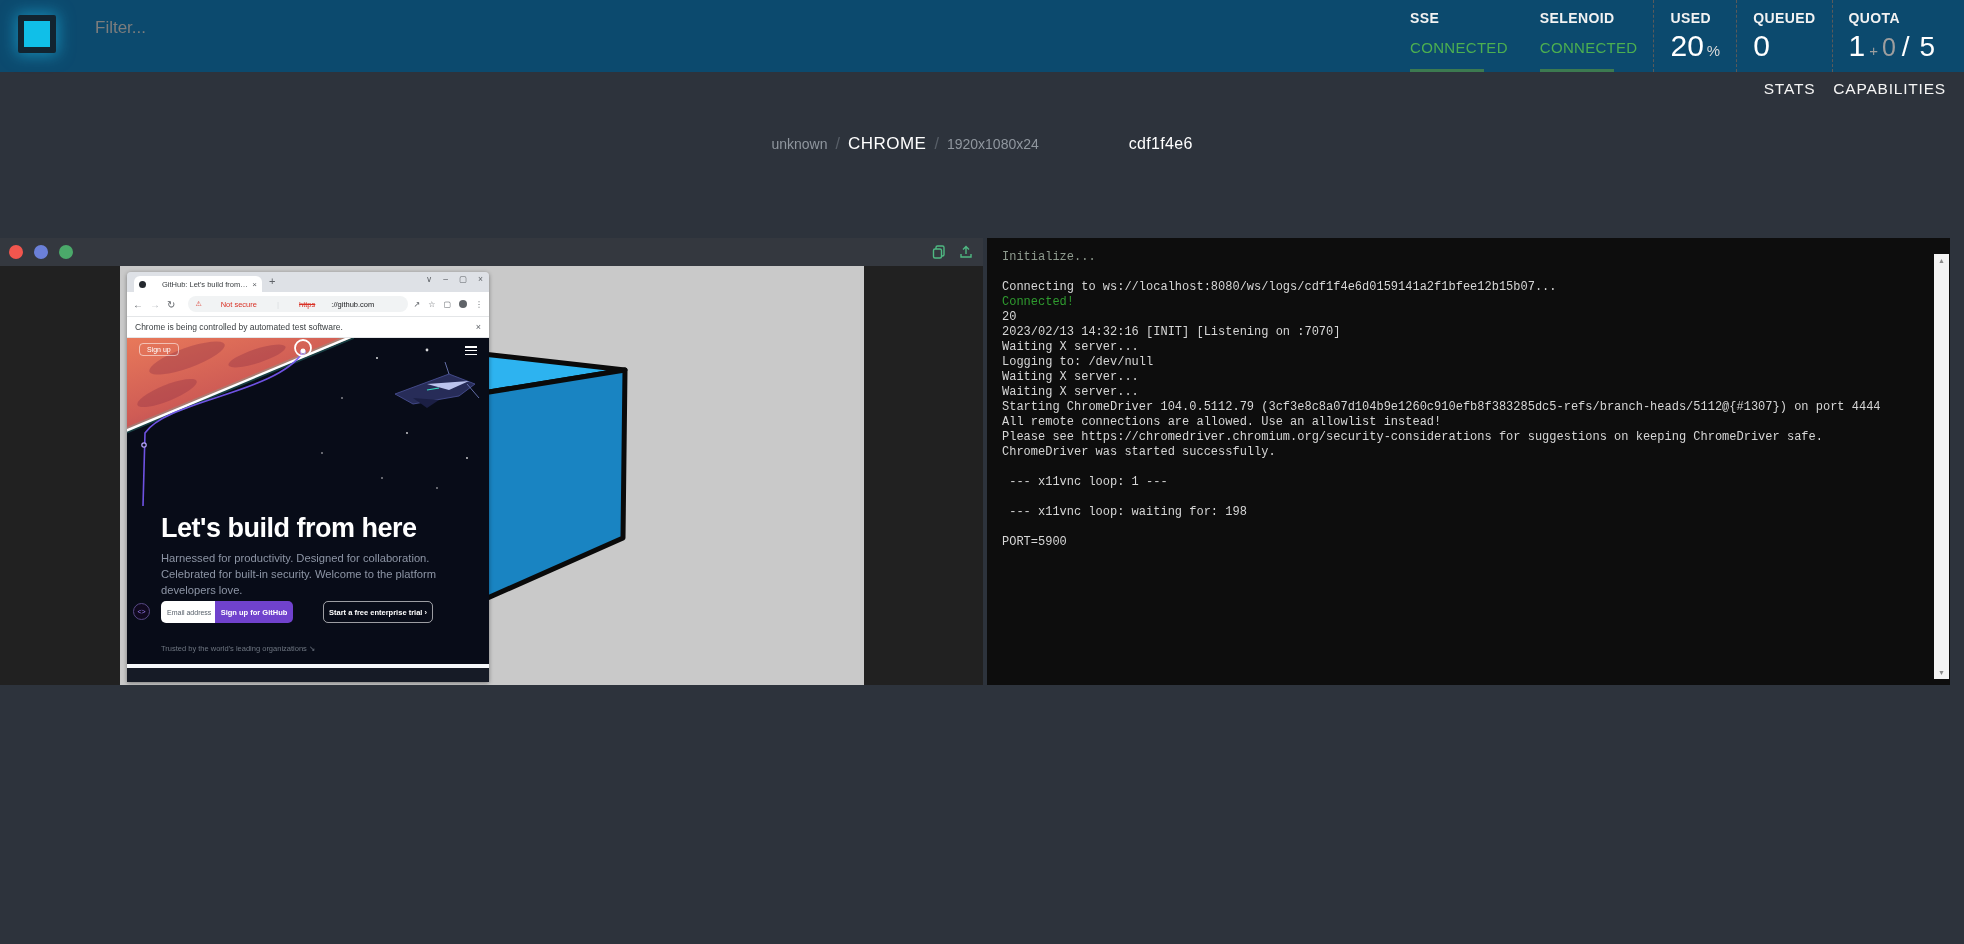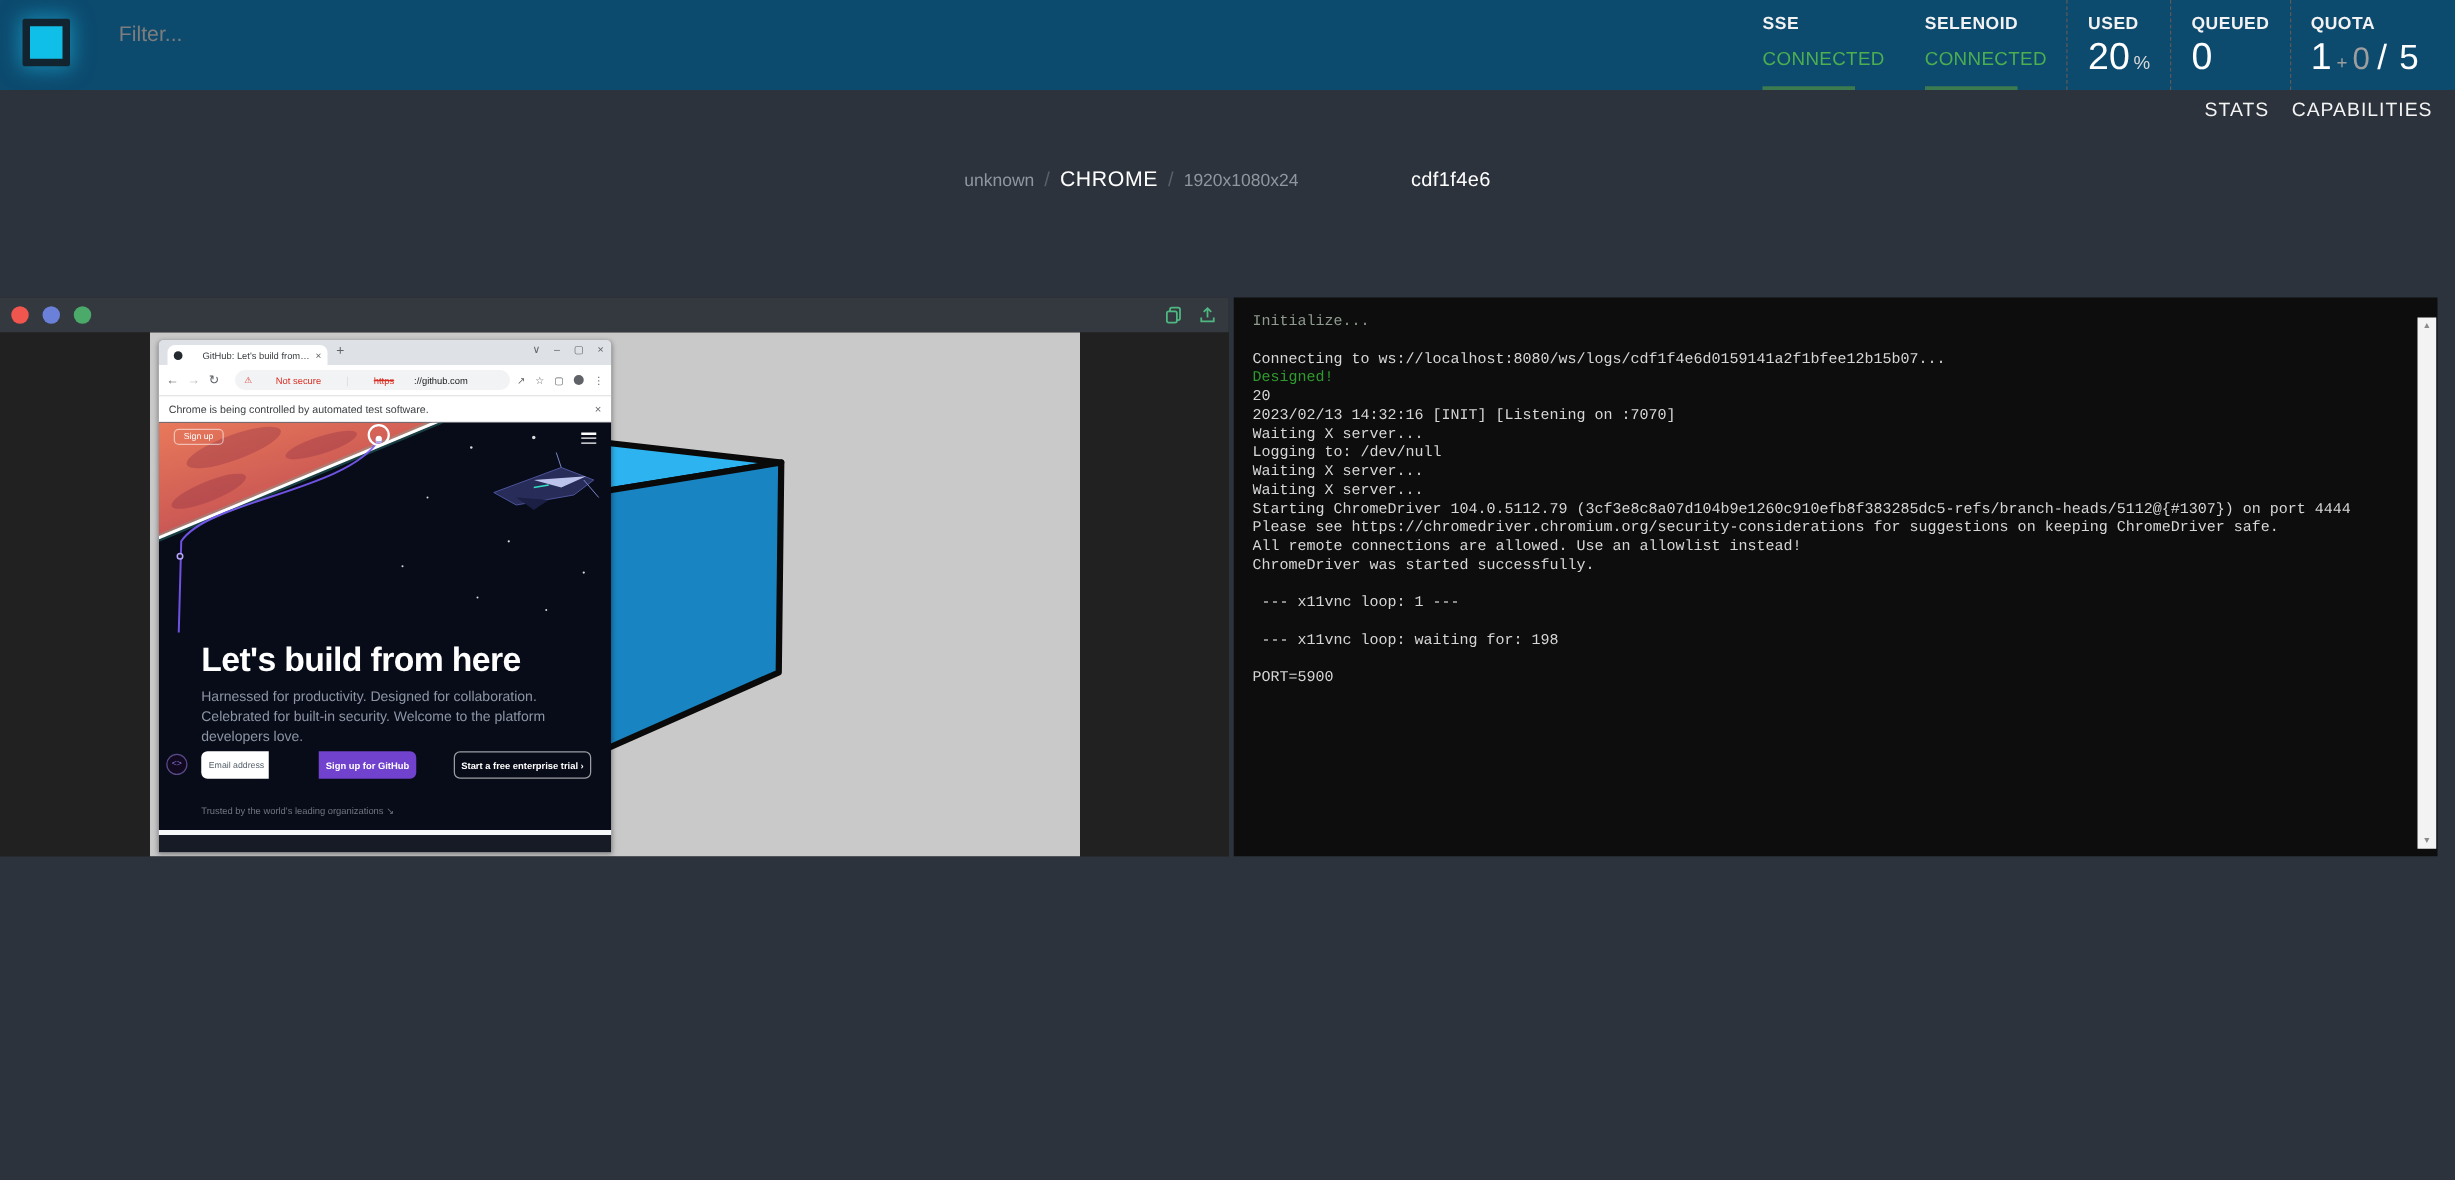--- a/index.html
+++ b/index.html
@@ -95,21 +95,21 @@
   .gh-burger { position:absolute; right:12px; top:8px; width:12px; z-index:3; }
   .gh-burger div { height:1.6px; background:#ffffff; margin-bottom:2.2px; }
   .gh-headline { position:absolute; left:34px; top:175px; font-size:27px; font-weight:800;
                  color:#ffffff; letter-spacing:-.5px; z-index:3; }
   .gh-sub { position:absolute; left:34px; top:212px; width:302px; font-size:11.2px; line-height:16px;
             color:#8d95a5; z-index:3; }
   .gh-cta-row { position:absolute; left:34px; top:263px; height:22px; display:flex; z-index:3; }
   .gh-email { width:54px; background:#ffffff; border-radius:5px 0 0 5px; font-size:7px; color:#57606a;
               display:flex; align-items:center; padding-left:6px; }
   .gh-signup-btn { width:78px; background:#7042cd; border-radius:0 5px 5px 0; font-size:7.5px; font-weight:bold;
-                   color:#ffffff; display:flex; align-items:center; justify-content:center;margin-left:40px; }
+                   color:#ffffff; display:flex; align-items:center; justify-content:center; }
   .gh-trial-btn { width:110px; margin-left:30px; border:1px solid rgba(255,255,255,.6); border-radius:5px;
                   font-size:7.5px; font-weight:bold; color:#ffffff; display:flex; align-items:center; justify-content:center; }
   .gh-code-badge { position:absolute; left:6px; top:265px; width:17px; height:17px; border:1px solid #584a86;
                    border-radius:50%; background:#10091f; color:#9a7ef0; font-size:7px; display:flex;
                    align-items:center; justify-content:center; z-index:3; }
   .gh-trusted { position:absolute; left:34px; top:306px; font-size:7.5px; color:#6e7681; z-index:3; }
   .rb-whitestrip { height:4px; background:#f6f8fa; }
   .rb-footerbar { height:14px; background:#161b26; }
 
   
@@ -327,30 +327,30 @@
       </div>
     </div>
   </div>
 </div>
 
 <div class="log-panel">
   <div class="log-output">
       <div class="log-line tone-muted">Initialize...</div>
       <div class="log-line tone-plain">&nbsp;</div>
       <div class="log-line tone-plain">Connecting to ws://localhost:8080/ws/logs/cdf1f4e6d0159141a2f1bfee12b15b07...</div>
-      <div class="log-line tone-success">Designed!</div>
+      <div class="log-line tone-success">Connected!</div>
       <div class="log-line tone-plain">20</div>
       <div class="log-line tone-plain">2023/02/13 14:32:16 [INIT] [Listening on :7070]</div>
       <div class="log-line tone-plain">Waiting X server...</div>
       <div class="log-line tone-plain">Logging to: /dev/null</div>
       <div class="log-line tone-plain">Waiting X server...</div>
       <div class="log-line tone-plain">Waiting X server...</div>
       <div class="log-line tone-plain">Starting ChromeDriver 104.0.5112.79 (3cf3e8c8a07d104b9e1260c910efb8f383285dc5-refs/branch-heads/5112@{#1307}) on port 4444</div>
+      <div class="log-line tone-plain">All remote connections are allowed. Use an allowlist instead!</div>
       <div class="log-line tone-plain">Please see https://chromedriver.chromium.org/security-considerations for suggestions on keeping ChromeDriver safe.</div>
-      <div class="log-line tone-plain">All remote connections are allowed. Use an allowlist instead!</div>
       <div class="log-line tone-plain">ChromeDriver was started successfully.</div>
       <div class="log-line tone-plain">&nbsp;</div>
       <div class="log-line tone-plain"> --- x11vnc loop: 1 ---</div>
       <div class="log-line tone-plain">&nbsp;</div>
       <div class="log-line tone-plain"> --- x11vnc loop: waiting for: 198</div>
       <div class="log-line tone-plain">&nbsp;</div>
       <div class="log-line tone-plain">PORT=5900</div>
     </div>
   <div class="log-scrollbar">
     <span class="scroll-arrow">▲</span>

